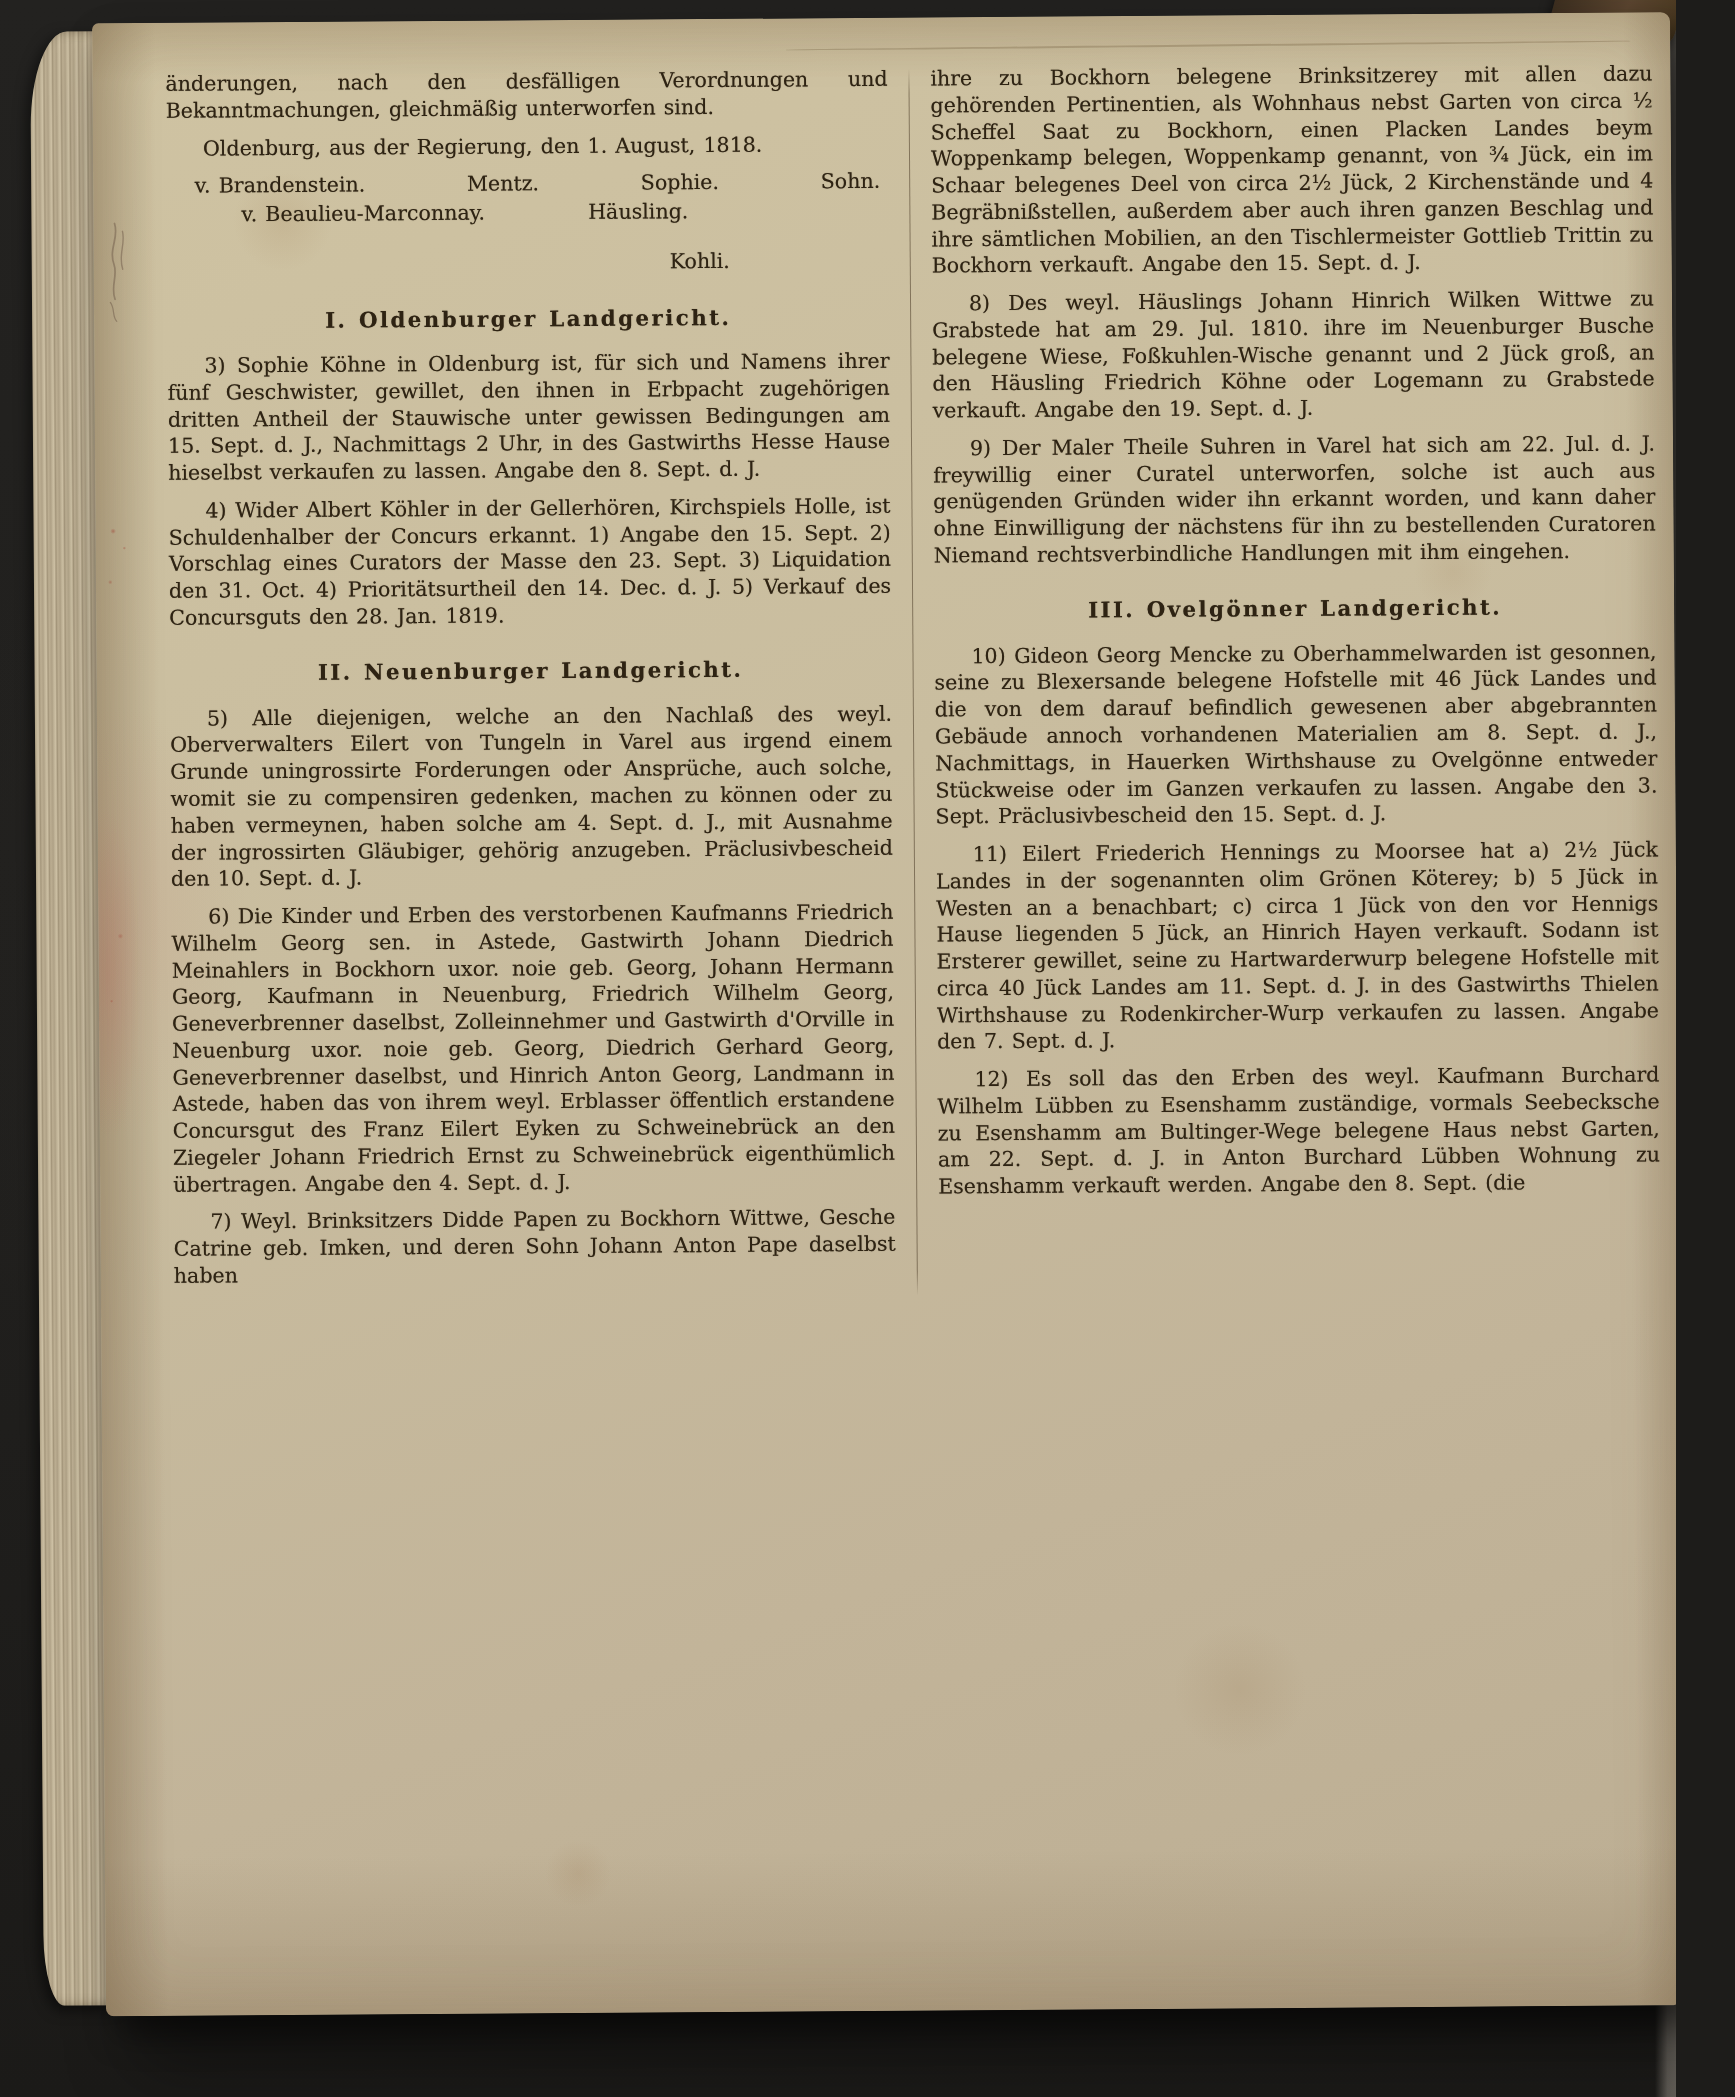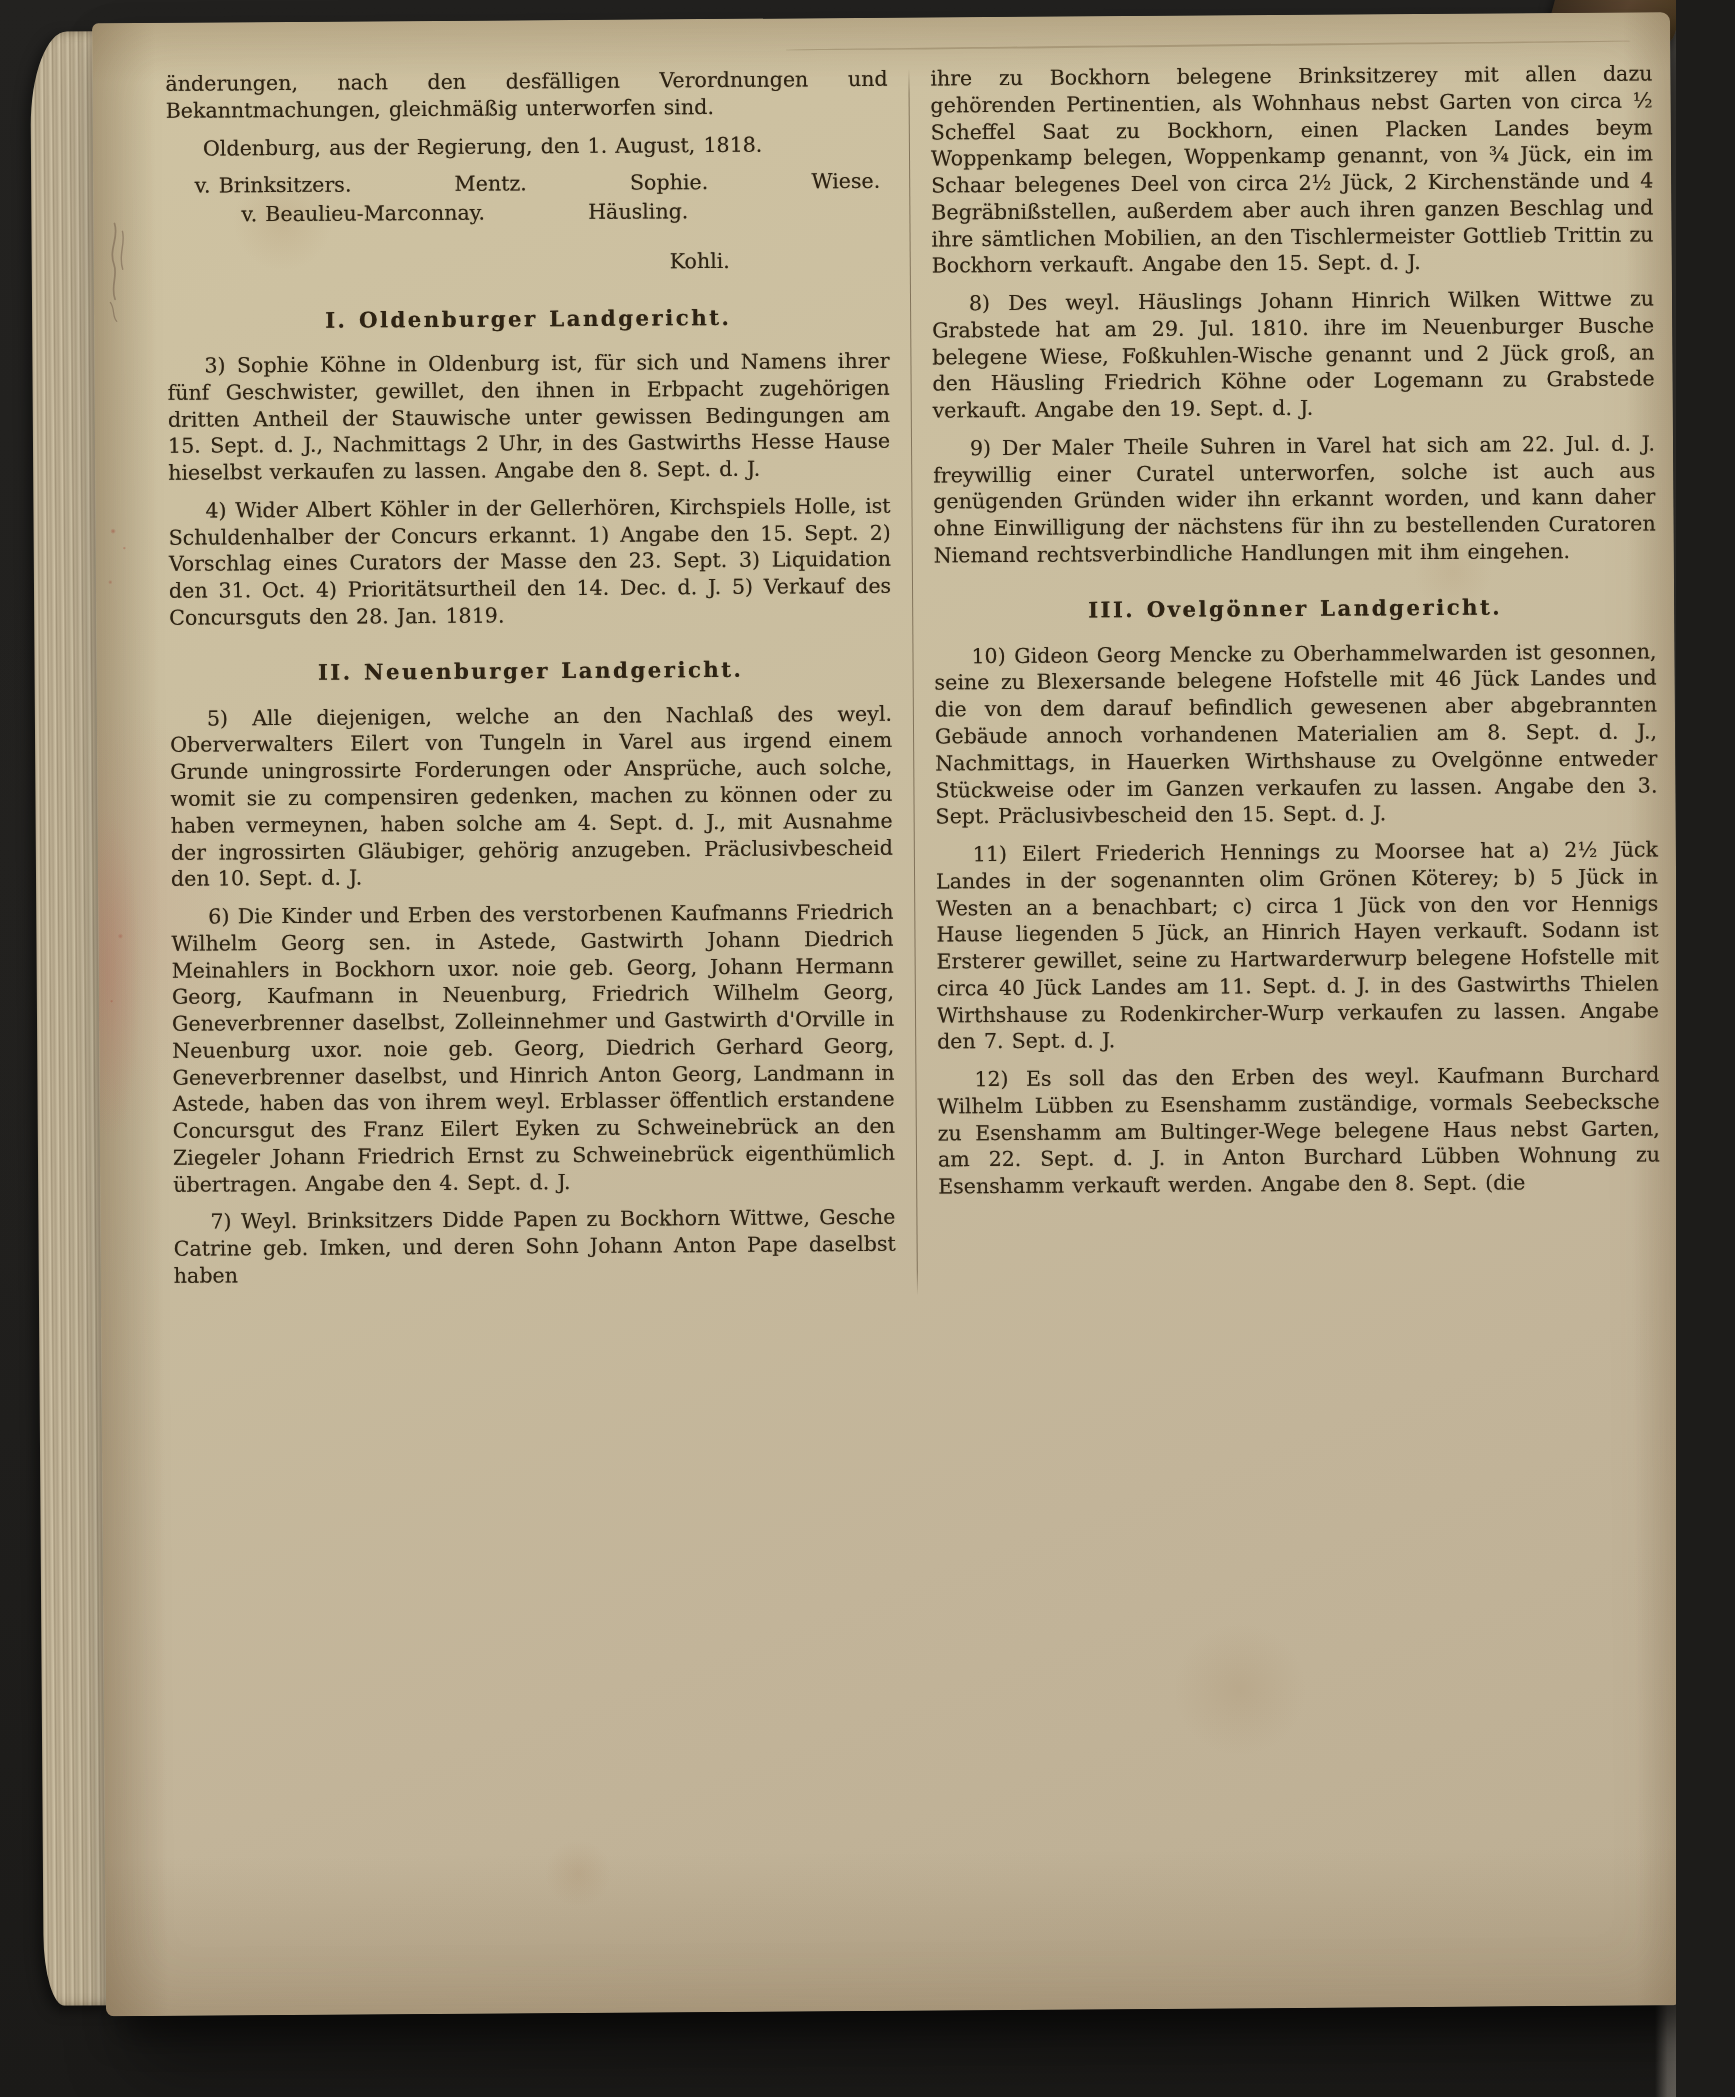--- a/index.html
+++ b/index.html
@@ -107,24 +107,24 @@
         <path d="M8,104 C14,112 10,122 16,128" fill="none" stroke="#6f5b49" stroke-width="1.6" stroke-linecap="round"></path>
       </svg>
 
       <div class="content">
 
         <div class="col">
           <p class="para no-indent">änderungen, nach den desfälligen Verordnungen und Bekanntmachungen, gleichmäßig unterworfen sind.</p>
           <p class="para">Oldenburg, aus der Regierung, den 1. August, 1818.</p>
 
           <div class="sig-row spread">
-            <span>v. Brinksitzers.</span>
+            <span>v. Brandenstein.</span>
             <span>Mentz.</span>
             <span>Sophie.</span>
-            <span>Wiese.</span>
+            <span>Sohn.</span>
           </div>
           <div class="sig-row row2">
             <span>v. Beaulieu-Marconnay.</span>
             <span>Häusling.</span>
           </div>
           <p class="clerk">Kohli.</p>
 
           <h3 class="heading">I. Oldenburger Landgericht.</h3>
           <p class="para">3) Sophie Köhne in Oldenburg ist, für sich und Namens ihrer fünf Geschwister, gewillet, den ihnen in Erbpacht zugehörigen dritten Antheil der Stauwische unter gewissen Bedingungen am 15. Sept. d. J., Nachmittags 2 Uhr, in des Gastwirths Hesse Hause hieselbst verkaufen zu lassen. Angabe den 8. Sept. d. J.</p>
           <p class="para">4) Wider Albert Köhler in der Gellerhören, Kirchspiels Holle, ist Schuldenhalber der Concurs erkannt. 1) Angabe den 15. Sept. 2) Vorschlag eines Curators der Masse den 23. Sept. 3) Liquidation den 31. Oct. 4) Prioritätsurtheil den 14. Dec. d. J. 5) Verkauf des Concursguts den 28. Jan. 1819.</p>

